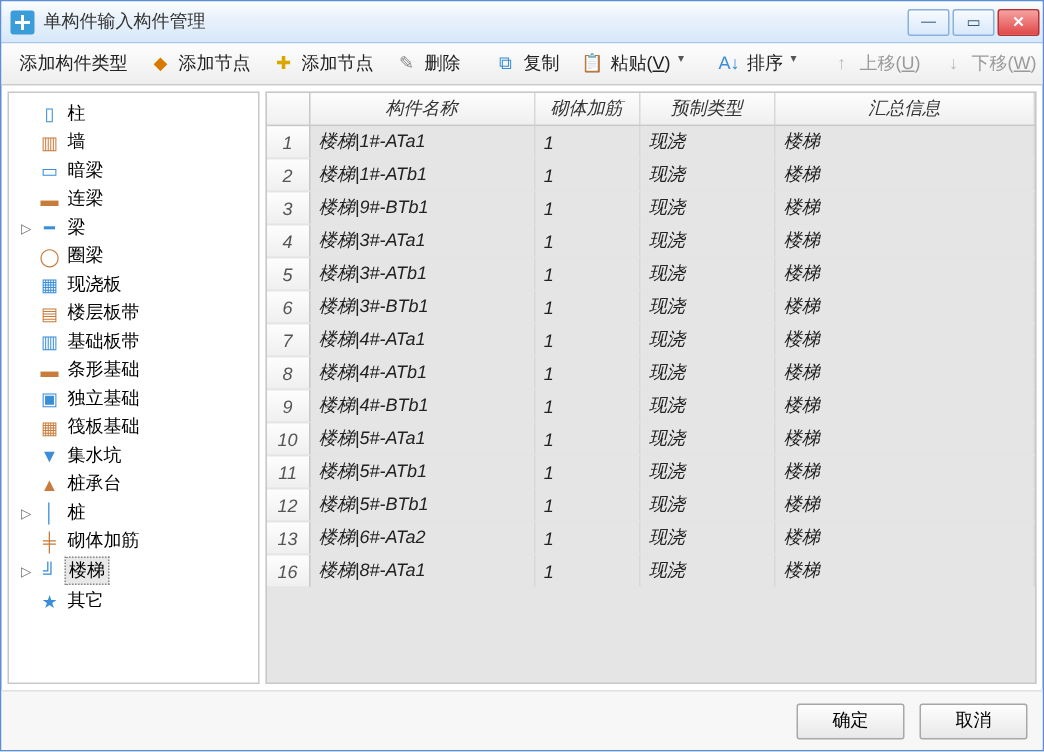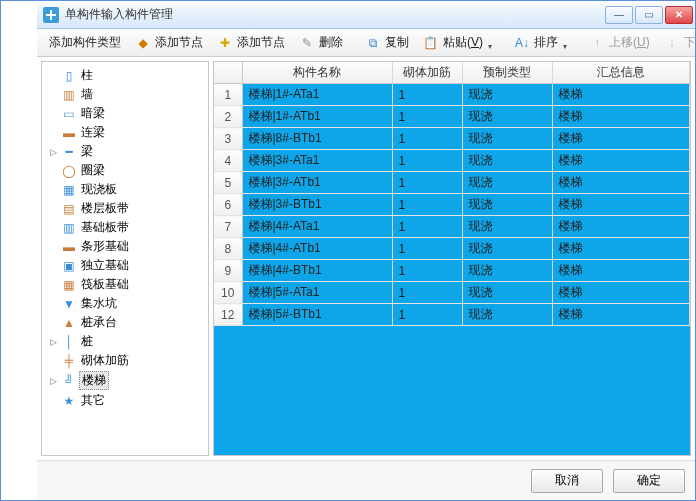--- a/index.html
+++ b/index.html
@@ -11,21 +11,20 @@
     user-select: none;
   }
   .window {
     width: 696px;
     height: 501px;
     border: 1px solid #5a8fd8;
     background: #fff;
     display: flex;
     flex-direction: column;
     box-shadow: 0 0 5px rgba(0,0,0,0.2);
-    padding-left: 36px;
   }
   .titlebar {
     height: 28px;
     background: linear-gradient(to bottom, #fdfefe 0%, #e9f2fb 40%, #d7e8fa 100%);
     border-bottom: 1px solid #a9c7e8;
     display: flex;
     align-items: center;
     padding: 0 2px 0 6px;
     color: #2a2a2a;
   }
@@ -53,21 +52,21 @@
     background: linear-gradient(to bottom,#fdfdfd,#eeeeee);
     border-bottom: 1px solid #ccc;
     display: flex;
     align-items: center;
     padding: 0 6px;
     gap: 2px;
     white-space: nowrap;
   }
   .tbtn {
     display: inline-flex;
-    align-items: flex-end;
+    align-items: flex-start;
     padding: 2px 5px;
     gap: 4px;
     color: #222;
     border: 1px solid transparent;
     border-radius: 2px;
   }
   .tbtn.disabled { color: #9a9a9a; }
   .tsep { width:1px; height:18px; background:#ccc; margin:0 3px; }
   .ticon {
     width:16px; height:16px; display:inline-flex;
@@ -111,22 +110,23 @@
   .tree-pane li.selected .label {
     background:#e8e8e8;
     border:1px dotted #888;
     padding:0 2px;
   }
   .tree-pane li .label { padding:0 2px; }
 
   .table-pane {
     flex:1;
     border: 1px solid #c8c8c8;
-    background:#0ea5e9;
+    background:#e5e5e5;
     overflow:auto;
+    font-style:italic;
   }
   table { border-collapse: collapse; width:100%; }
   th, td {
     border-right:1px solid #d8d8d8;
     border-bottom:1px solid #e4e4e4;
     padding: 2px 6px;
     text-align:left;
     font-weight:normal;
     height:20px;
   }
@@ -341,21 +341,21 @@
             </tr>
             <tr>
               <td class="rownum">2</td>
               <td>楼梯|1#-ATb1</td>
               <td>1</td>
               <td>现浇</td>
               <td>楼梯</td>
             </tr>
             <tr>
               <td class="rownum">3</td>
-              <td>楼梯|8#-BTb1</td>
+              <td>楼梯|9#-BTb1</td>
               <td>1</td>
               <td>现浇</td>
               <td>楼梯</td>
             </tr>
             <tr>
               <td class="rownum">4</td>
               <td>楼梯|3#-ATa1</td>
               <td>1</td>
               <td>现浇</td>
               <td>楼梯</td>
@@ -396,29 +396,50 @@
               <td>楼梯</td>
             </tr>
             <tr>
               <td class="rownum">10</td>
               <td>楼梯|5#-ATa1</td>
               <td>1</td>
               <td>现浇</td>
               <td>楼梯</td>
             </tr>
             <tr>
+              <td class="rownum">11</td>
+              <td>楼梯|5#-ATb1</td>
+              <td>1</td>
+              <td>现浇</td>
+              <td>楼梯</td>
+            </tr>
+            <tr>
               <td class="rownum">12</td>
               <td>楼梯|5#-BTb1</td>
               <td>1</td>
               <td>现浇</td>
               <td>楼梯</td>
             </tr>
+            <tr>
+              <td class="rownum">13</td>
+              <td>楼梯|6#-ATa2</td>
+              <td>1</td>
+              <td>现浇</td>
+              <td>楼梯</td>
+            </tr>
+            <tr>
+              <td class="rownum">16</td>
+              <td>楼梯|8#-ATa1</td>
+              <td>1</td>
+              <td>现浇</td>
+              <td>楼梯</td>
+            </tr>
           </tbody>
       </table>
     </div>
   </div>
 
   <div class="footer">
+    <div class="btn">确定</div>
     <div class="btn">取消</div>
-    <div class="btn">确定</div>
   </div>
 
 </div>
 
 </body></html>

